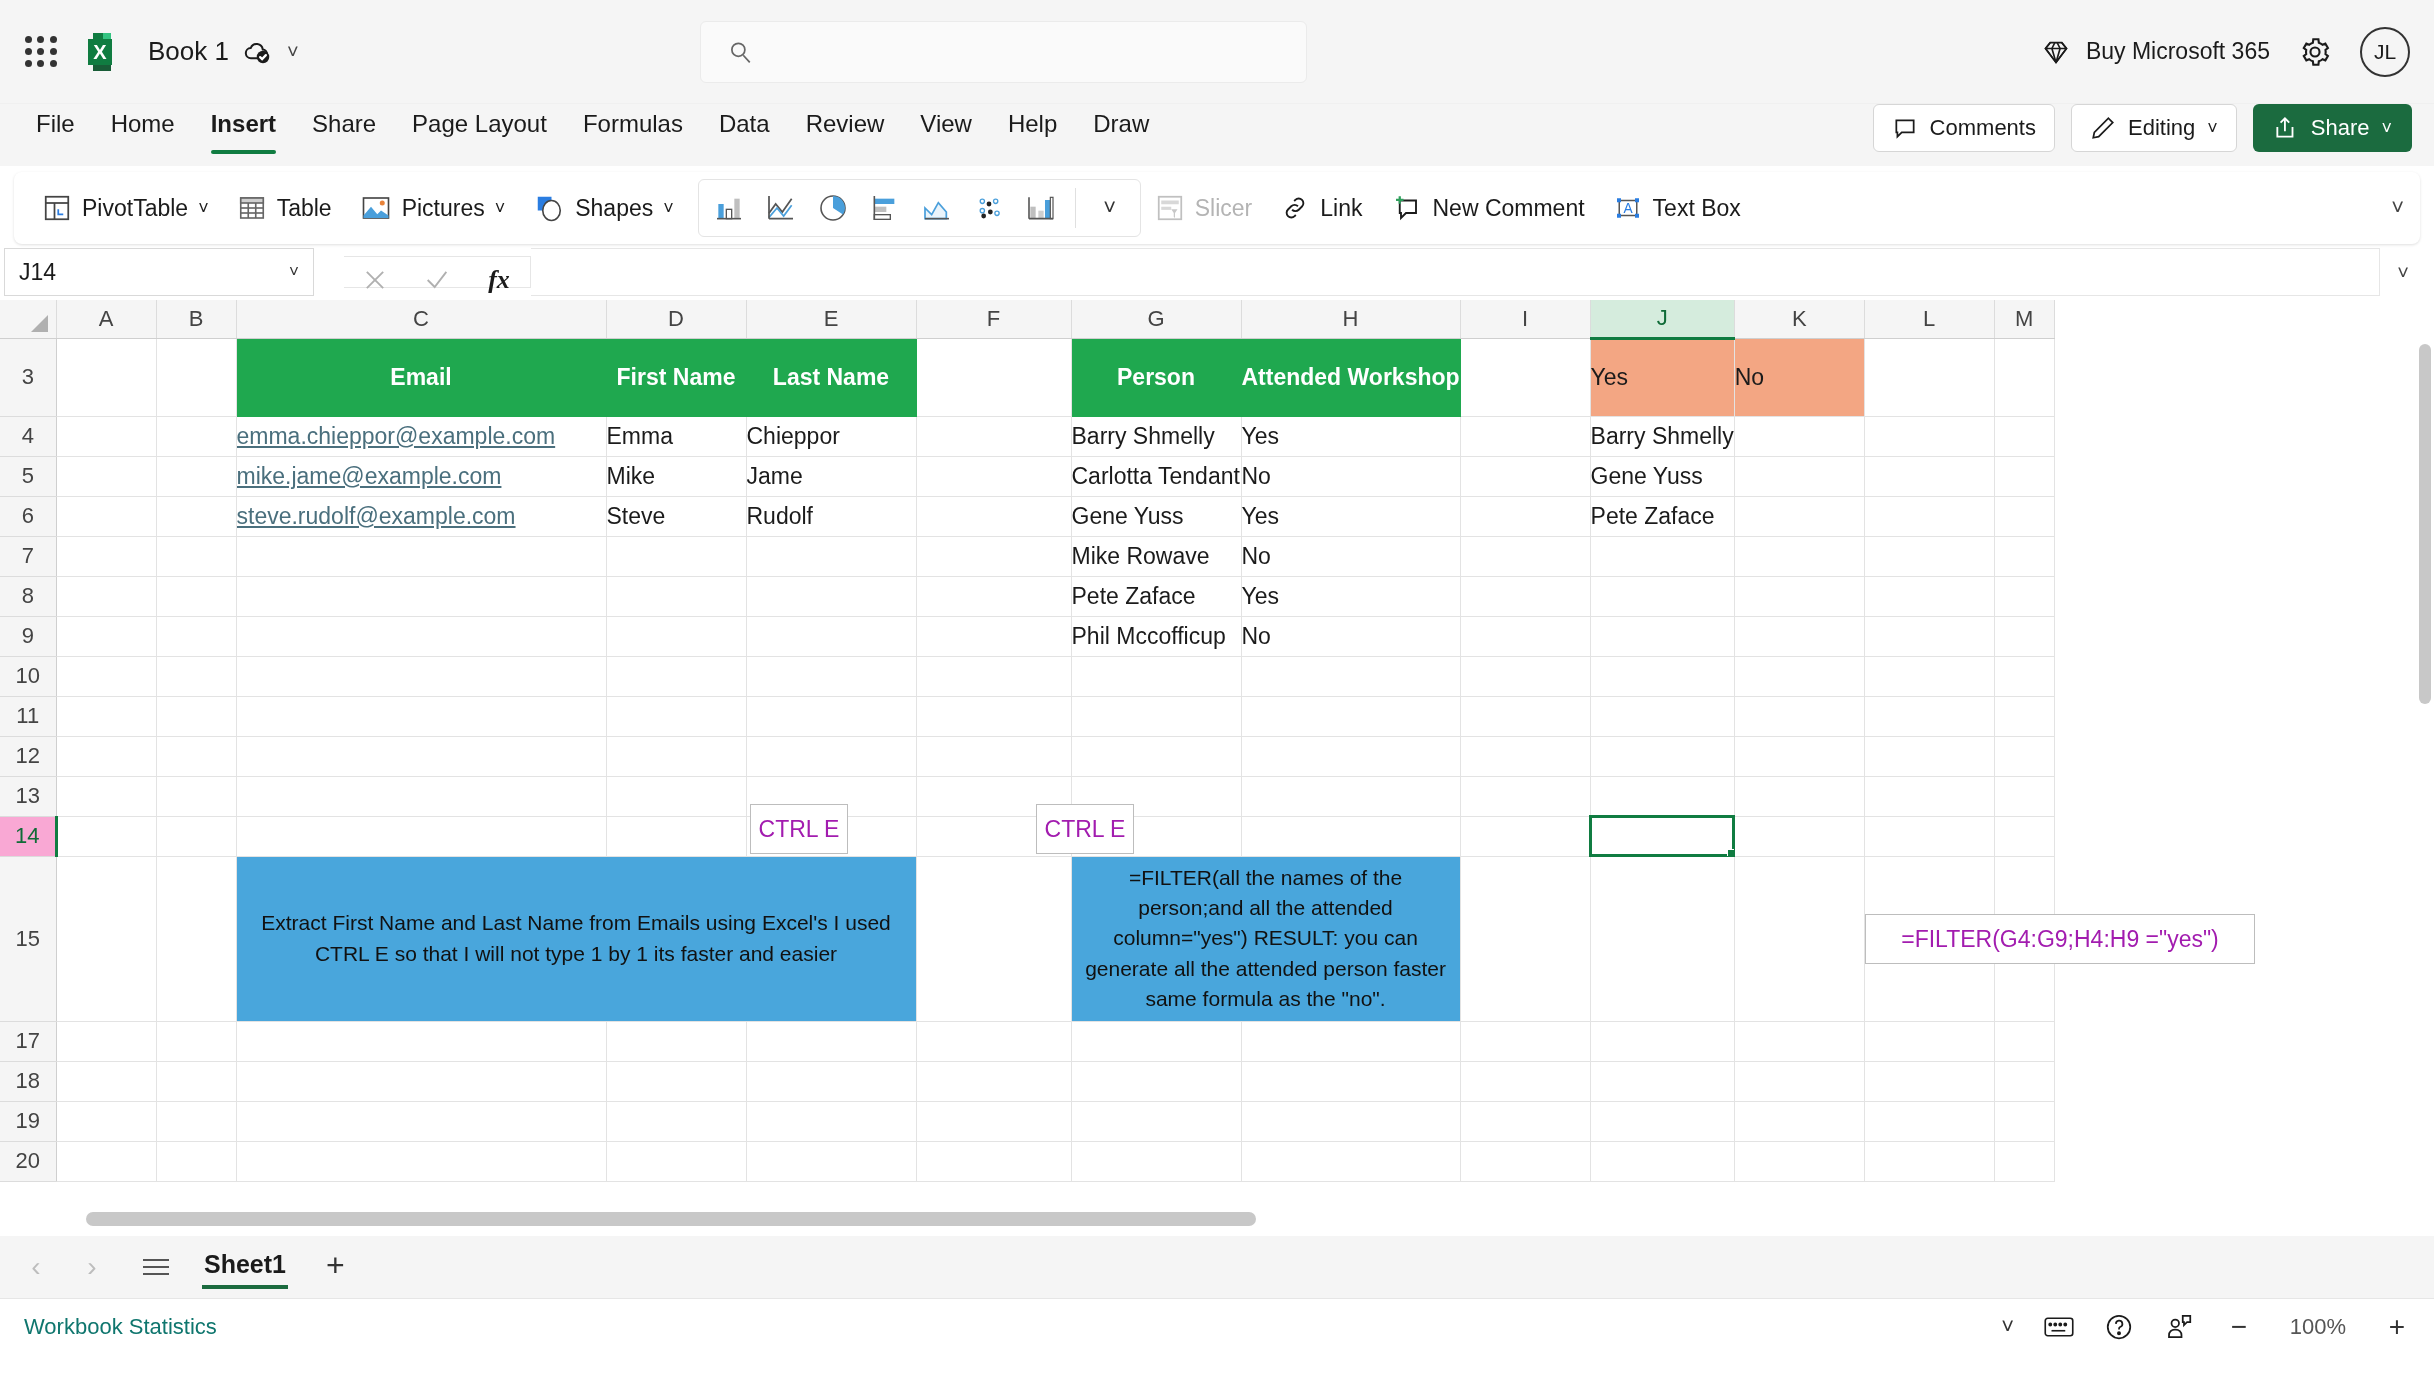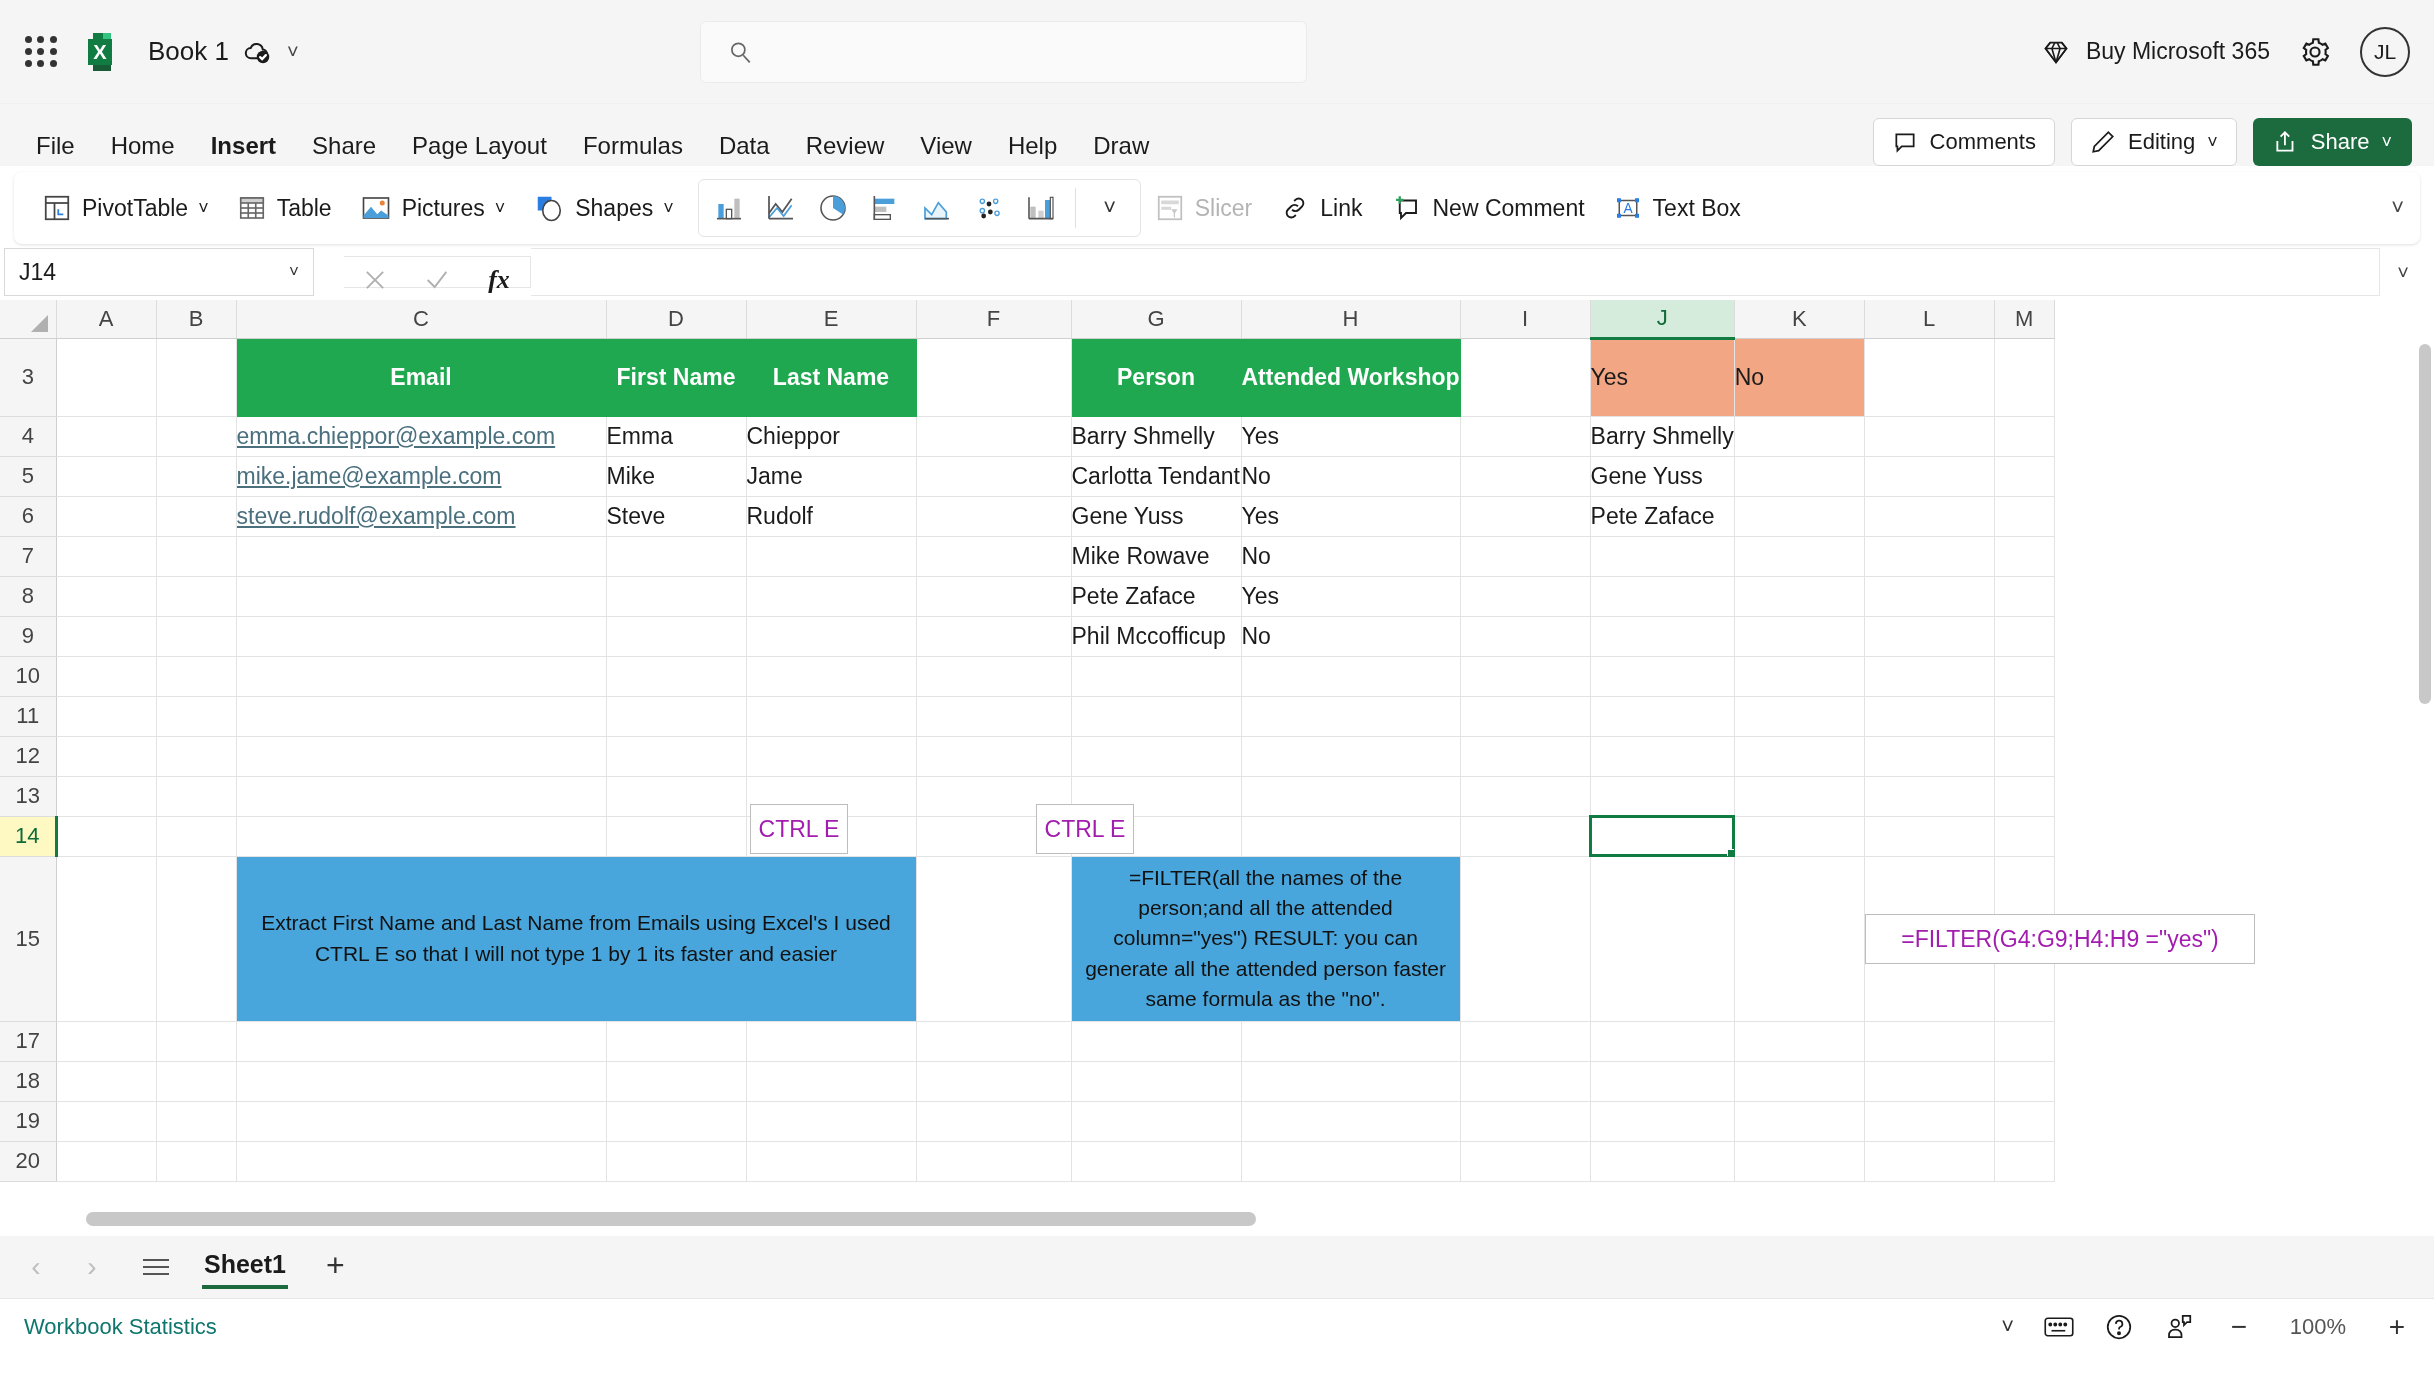--- a/index.html
+++ b/index.html
@@ -46,21 +46,21 @@
   .buy365 { display: flex; align-items: center; gap: 16px; font-size: 23px; color: #1b1b1b; cursor: pointer; }
   .gear { width: 34px; height: 34px; cursor: pointer; }
   .avatar {
     width: 50px; height: 50px; border-radius: 50%; border: 2px solid #333;
     display: flex; align-items: center; justify-content: center;
     font-size: 21px; color: #1b1b1b; cursor: pointer;
   }
 
   
   .ribbontabs {
-    height: 62px; background: #f5f5f5; display: flex; align-items: flex-end;
+    height: 62px; background: #f5f5f5; display: flex; align-items: flex-start;
     position: relative; padding-left: 18px;
   }
   .rtab {
     font-size: 24px; color: #1b1b1b; padding: 6px 18px; cursor: pointer;
     position: relative; white-space: nowrap;
   }
   .rtab.active { font-weight: 600; }
   .rtab.active::after {
     content: ""; position: absolute; left: 18px; right: 18px; bottom: -10px;
     height: 4px; background: #107c41; border-radius: 2px;
@@ -126,21 +126,21 @@
   .cornercell { width: 56px; background: #f5f5f5; border-right: 1px solid #dcdcdc;
     border-bottom: 1px solid #cfcfcf; position: relative; cursor: pointer; }
   .cornertri { position:absolute; right:8px; bottom:6px; width:0; height:0;
     border-left: 17px solid transparent; border-bottom: 17px solid #b0b0b0; }
 
   .rowhdr {
     width: 56px; background: #f5f5f5; color: #444; font-size: 22px;
     text-align: center; border-right: 1px solid #cfcfcf; border-bottom: 1px solid #dcdcdc;
     cursor: pointer; user-select: none;
   }
-  .rowhdr.sel { background: #fef9c3; color: #0f6b37; border-right: 3px solid #107c41; }
+  .rowhdr.sel { background: #f9a8d4; color: #0f6b37; border-right: 3px solid #107c41; }
 
   .cell {
     border-right: 1px solid #e3e3e3; border-bottom: 1px solid #e3e3e3;
     font-size: 23px; color: #1b1b1b; padding: 0 7px; vertical-align: middle;
     white-space: nowrap; overflow: hidden;
   }
   .cell.hdrgreen { background: #1fa84f; color: #fff; font-weight: bold; text-align: center;
      border-right-color:#1fa84f; border-bottom-color:#1fa84f; }
   .cell.hdrsalmon { background: #f3a683; color: #1b1b1b; text-align: left; }
   .cell.link { color: #4a6f7d; text-decoration: underline; margin-top: 36px; }

